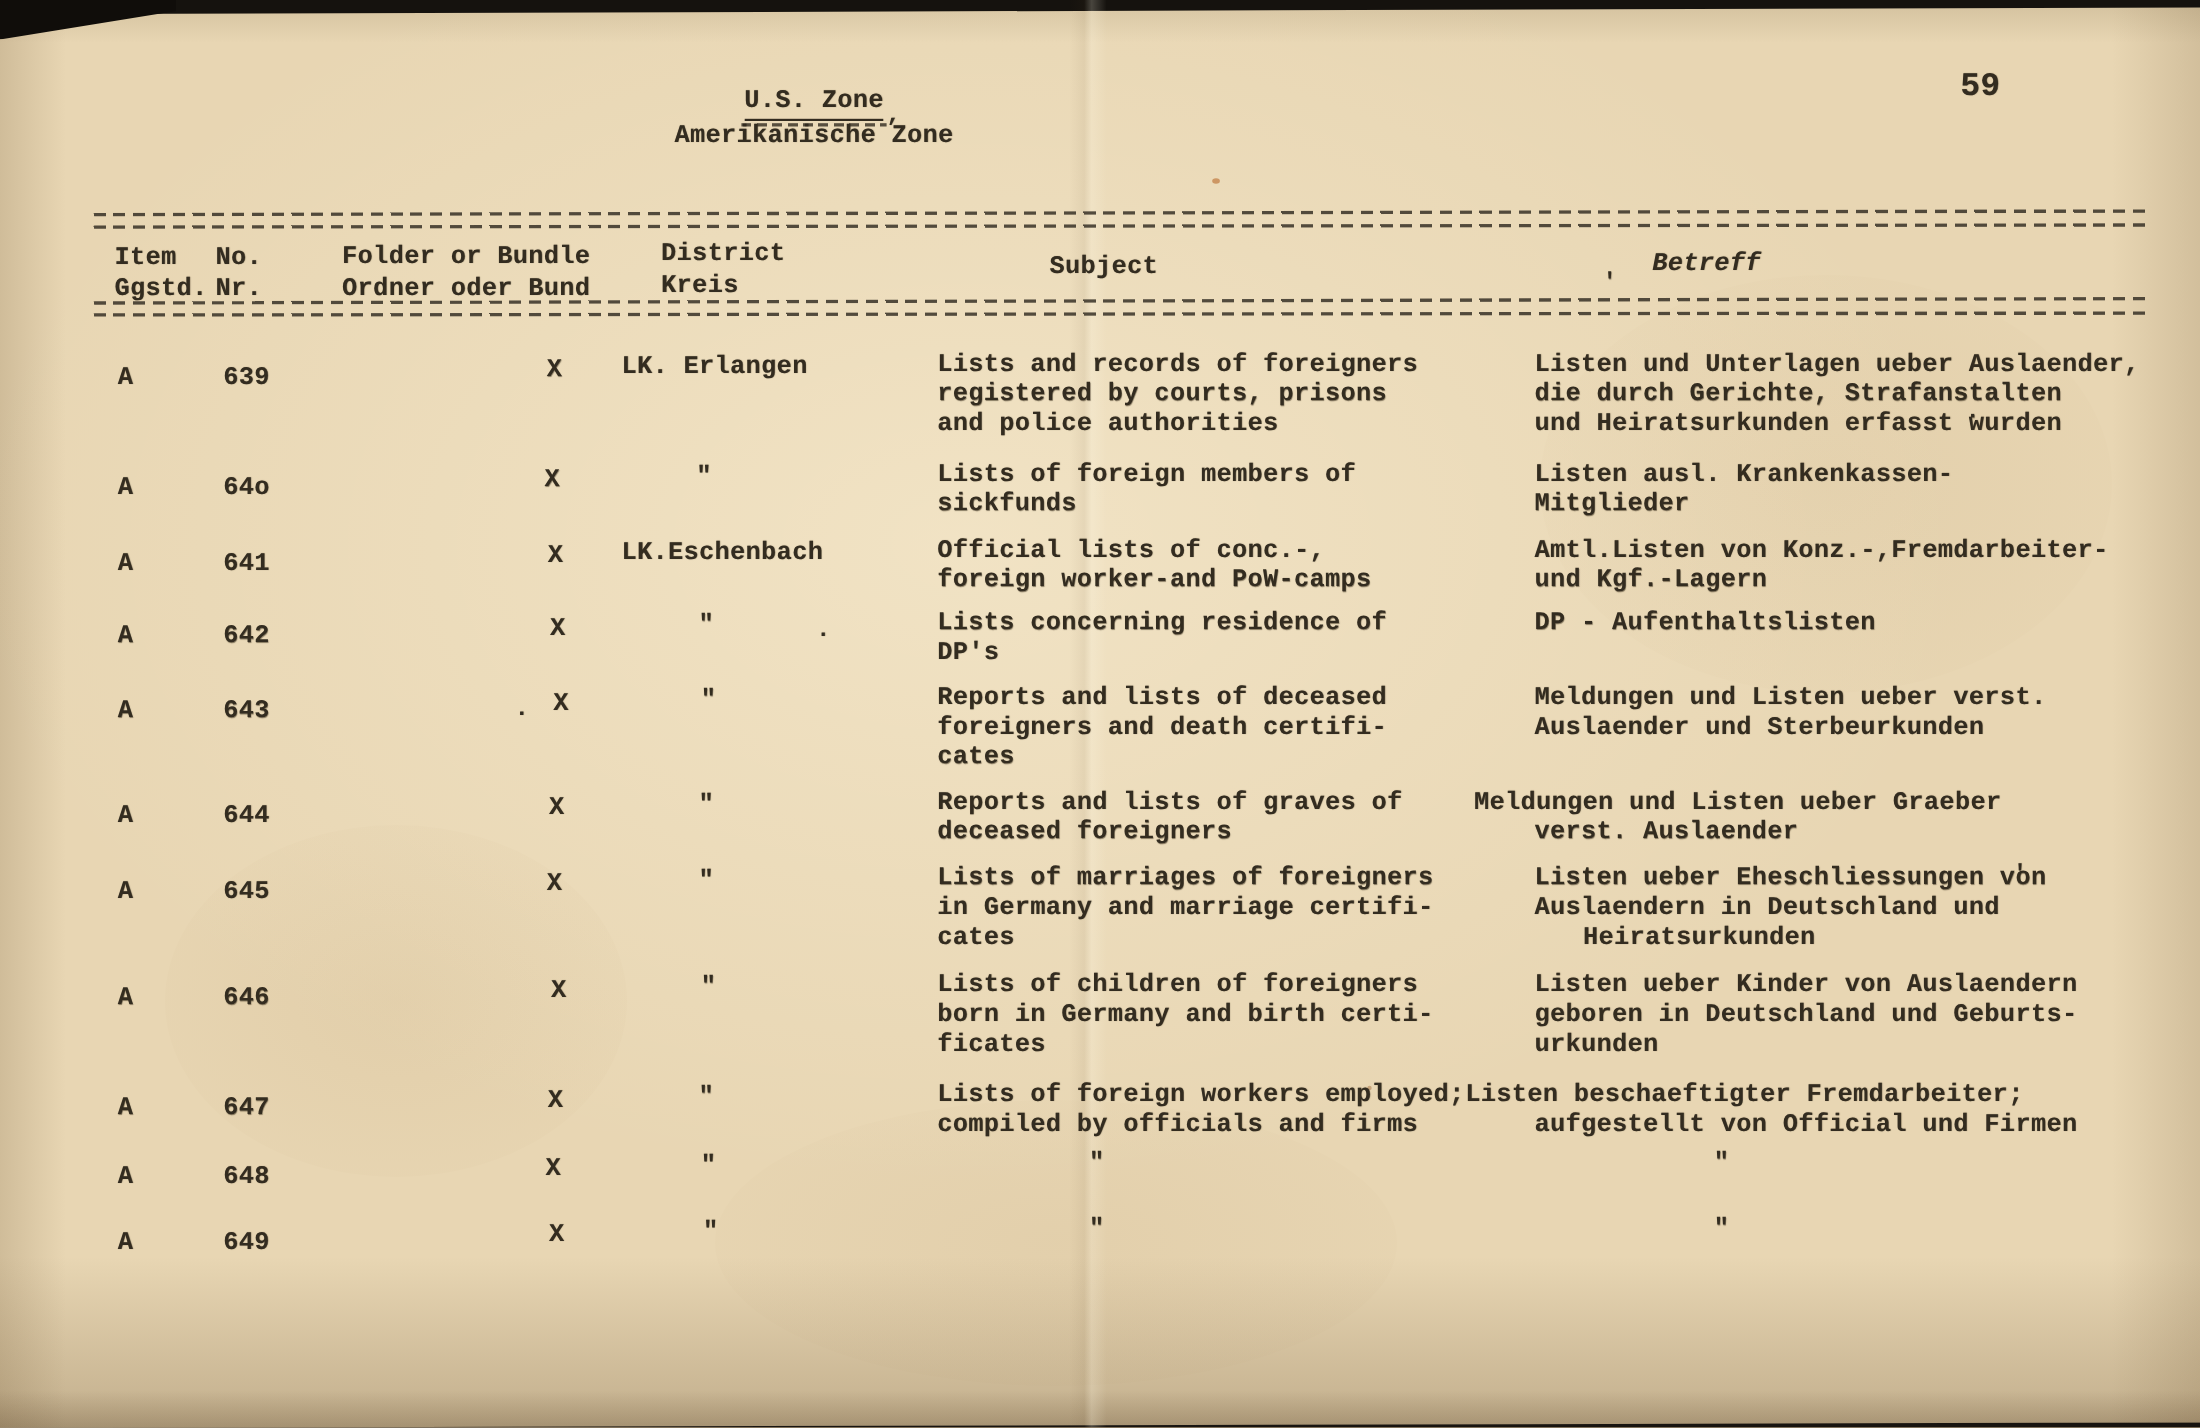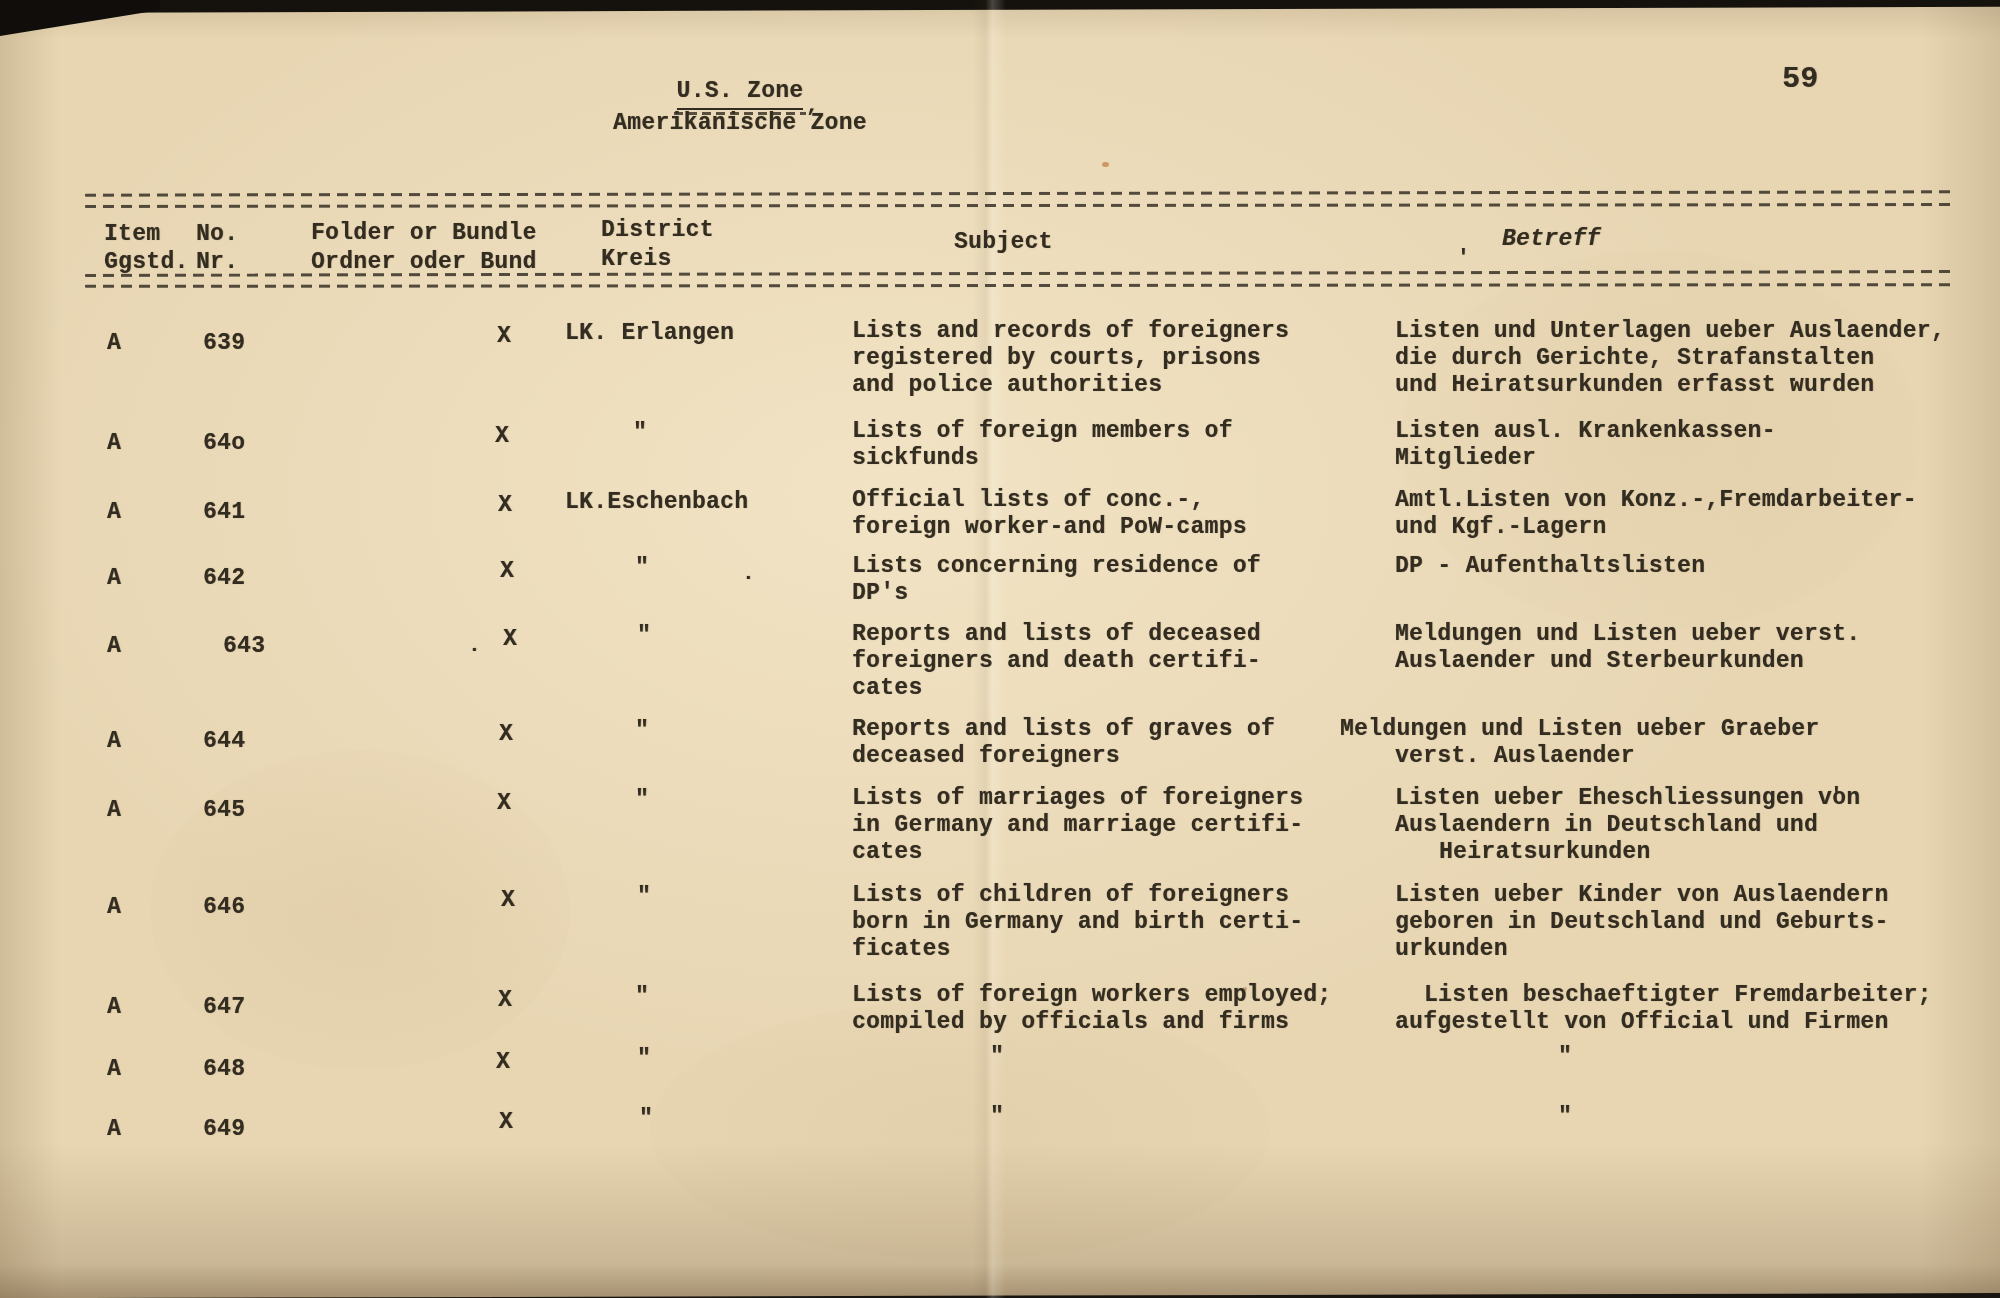--- a/index.html
+++ b/index.html
@@ -118,21 +118,21 @@
       <div class="tw cell" style="left: 1395px; top: 487px;">Amtl.Listen von Konz.-,Fremdarbeiter-</div>
       <div class="tw cell" style="left: 1395px; top: 514px;">und Kgf.-Lagern</div>
       <div class="tw cell" style="left: 107px; top: 565px;">A</div>
       <div class="tw cell" style="left: 203px; top: 565px;">642</div>
       <div class="tw cell" style="left: 500px; top: 558px;">X</div>
       <div class="tw cell" style="left: 635px; top: 555px;">"</div>
       <div class="tw cell" style="left: 852px; top: 553px;">Lists concerning residence of</div>
       <div class="tw cell" style="left: 852px; top: 580px;">DP's</div>
       <div class="tw cell" style="left: 1395px; top: 553px;">DP - Aufenthaltslisten</div>
       <div class="tw cell" style="left: 107px; top: 633px;">A</div>
-      <div class="tw cell" style="left: 203px; top: 633px; margin-left: 20px;">643</div>
+      <div class="tw cell" style="left: 203px; top: 633px;">643</div>
       <div class="tw cell" style="left: 503px; top: 626px;">X</div>
       <div class="tw cell" style="left: 637px; top: 623px;">"</div>
       <div class="tw cell" style="left: 852px; top: 621px;">Reports and lists of deceased</div>
       <div class="tw cell" style="left: 852px; top: 648px;">foreigners and death certifi-</div>
       <div class="tw cell" style="left: 852px; top: 675px;">cates</div>
       <div class="tw cell" style="left: 1395px; top: 621px;">Meldungen und Listen ueber verst.</div>
       <div class="tw cell" style="left: 1395px; top: 648px;">Auslaender und Sterbeurkunden</div>
       <div class="tw cell" style="left: 107px; top: 728px;">A</div>
       <div class="tw cell" style="left: 203px; top: 728px;">644</div>
       <div class="tw cell" style="left: 499px; top: 721px;">X</div>
@@ -160,21 +160,21 @@
       <div class="tw cell" style="left: 852px; top: 936px;">ficates</div>
       <div class="tw cell" style="left: 1395px; top: 882px;">Listen ueber Kinder von Auslaendern</div>
       <div class="tw cell" style="left: 1395px; top: 909px;">geboren in Deutschland und Geburts-</div>
       <div class="tw cell" style="left: 1395px; top: 936px;">urkunden</div>
       <div class="tw cell" style="left: 107px; top: 994px;">A</div>
       <div class="tw cell" style="left: 203px; top: 994px;">647</div>
       <div class="tw cell" style="left: 498px; top: 987px;">X</div>
       <div class="tw cell" style="left: 635px; top: 984px;">"</div>
       <div class="tw cell" style="left: 852px; top: 982px;">Lists of foreign workers employed;</div>
       <div class="tw cell" style="left: 852px; top: 1009px;">compiled by officials and firms</div>
-      <div class="tw cell" style="left: 1424px; top: 982px;">Listen beschaeftigter Fremdarbeiter;</div>
+      <div class="tw cell" style="left: 1332px; top: 982px;">Listen beschaeftigter Fremdarbeiter;</div>
       <div class="tw cell" style="left: 1395px; top: 1009px;">aufgestellt von Official und Firmen</div>
       <div class="tw cell" style="left: 107px; top: 1056px;">A</div>
       <div class="tw cell" style="left: 203px; top: 1056px;">648</div>
       <div class="tw cell" style="left: 496px; top: 1049px;">X</div>
       <div class="tw cell" style="left: 637px; top: 1046px;">"</div>
       <div class="tw cell" style="left: 990px; top: 1044px;">"</div>
       <div class="tw cell" style="left: 1558px; top: 1044px;">"</div>
       <div class="tw cell" style="left: 107px; top: 1116px;">A</div>
       <div class="tw cell" style="left: 203px; top: 1116px;">649</div>
       <div class="tw cell" style="left: 499px; top: 1109px;">X</div>

